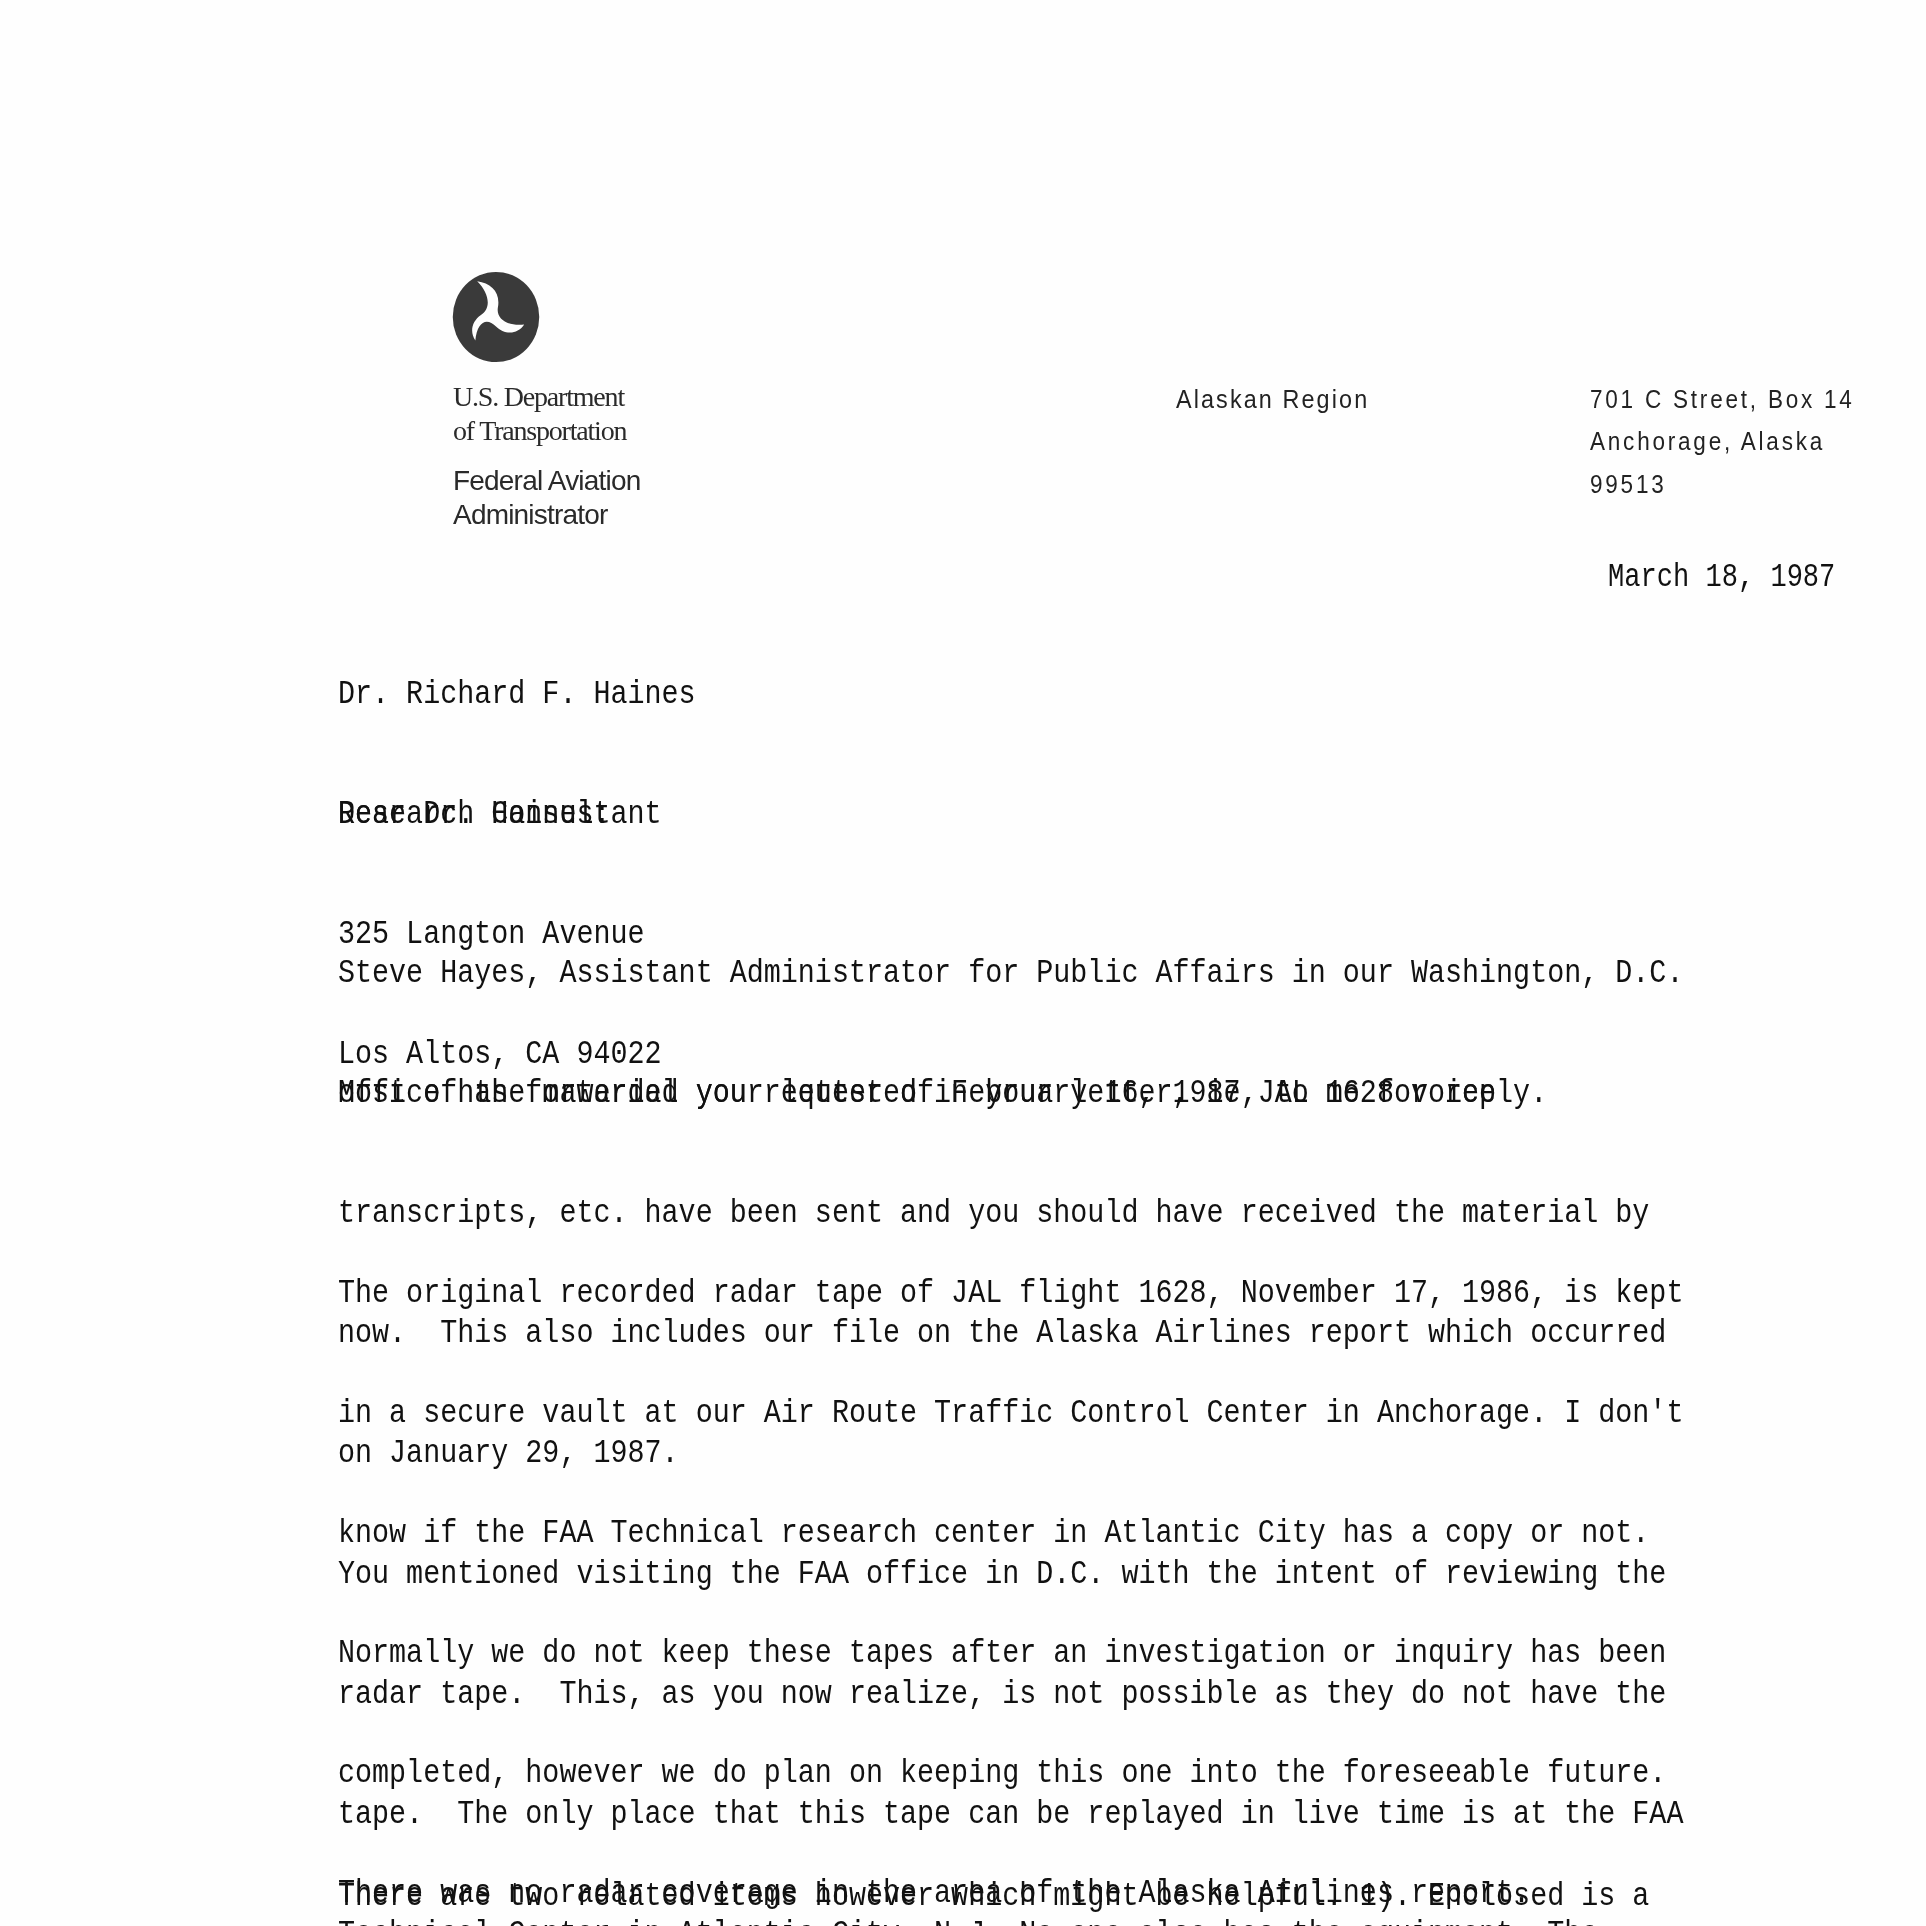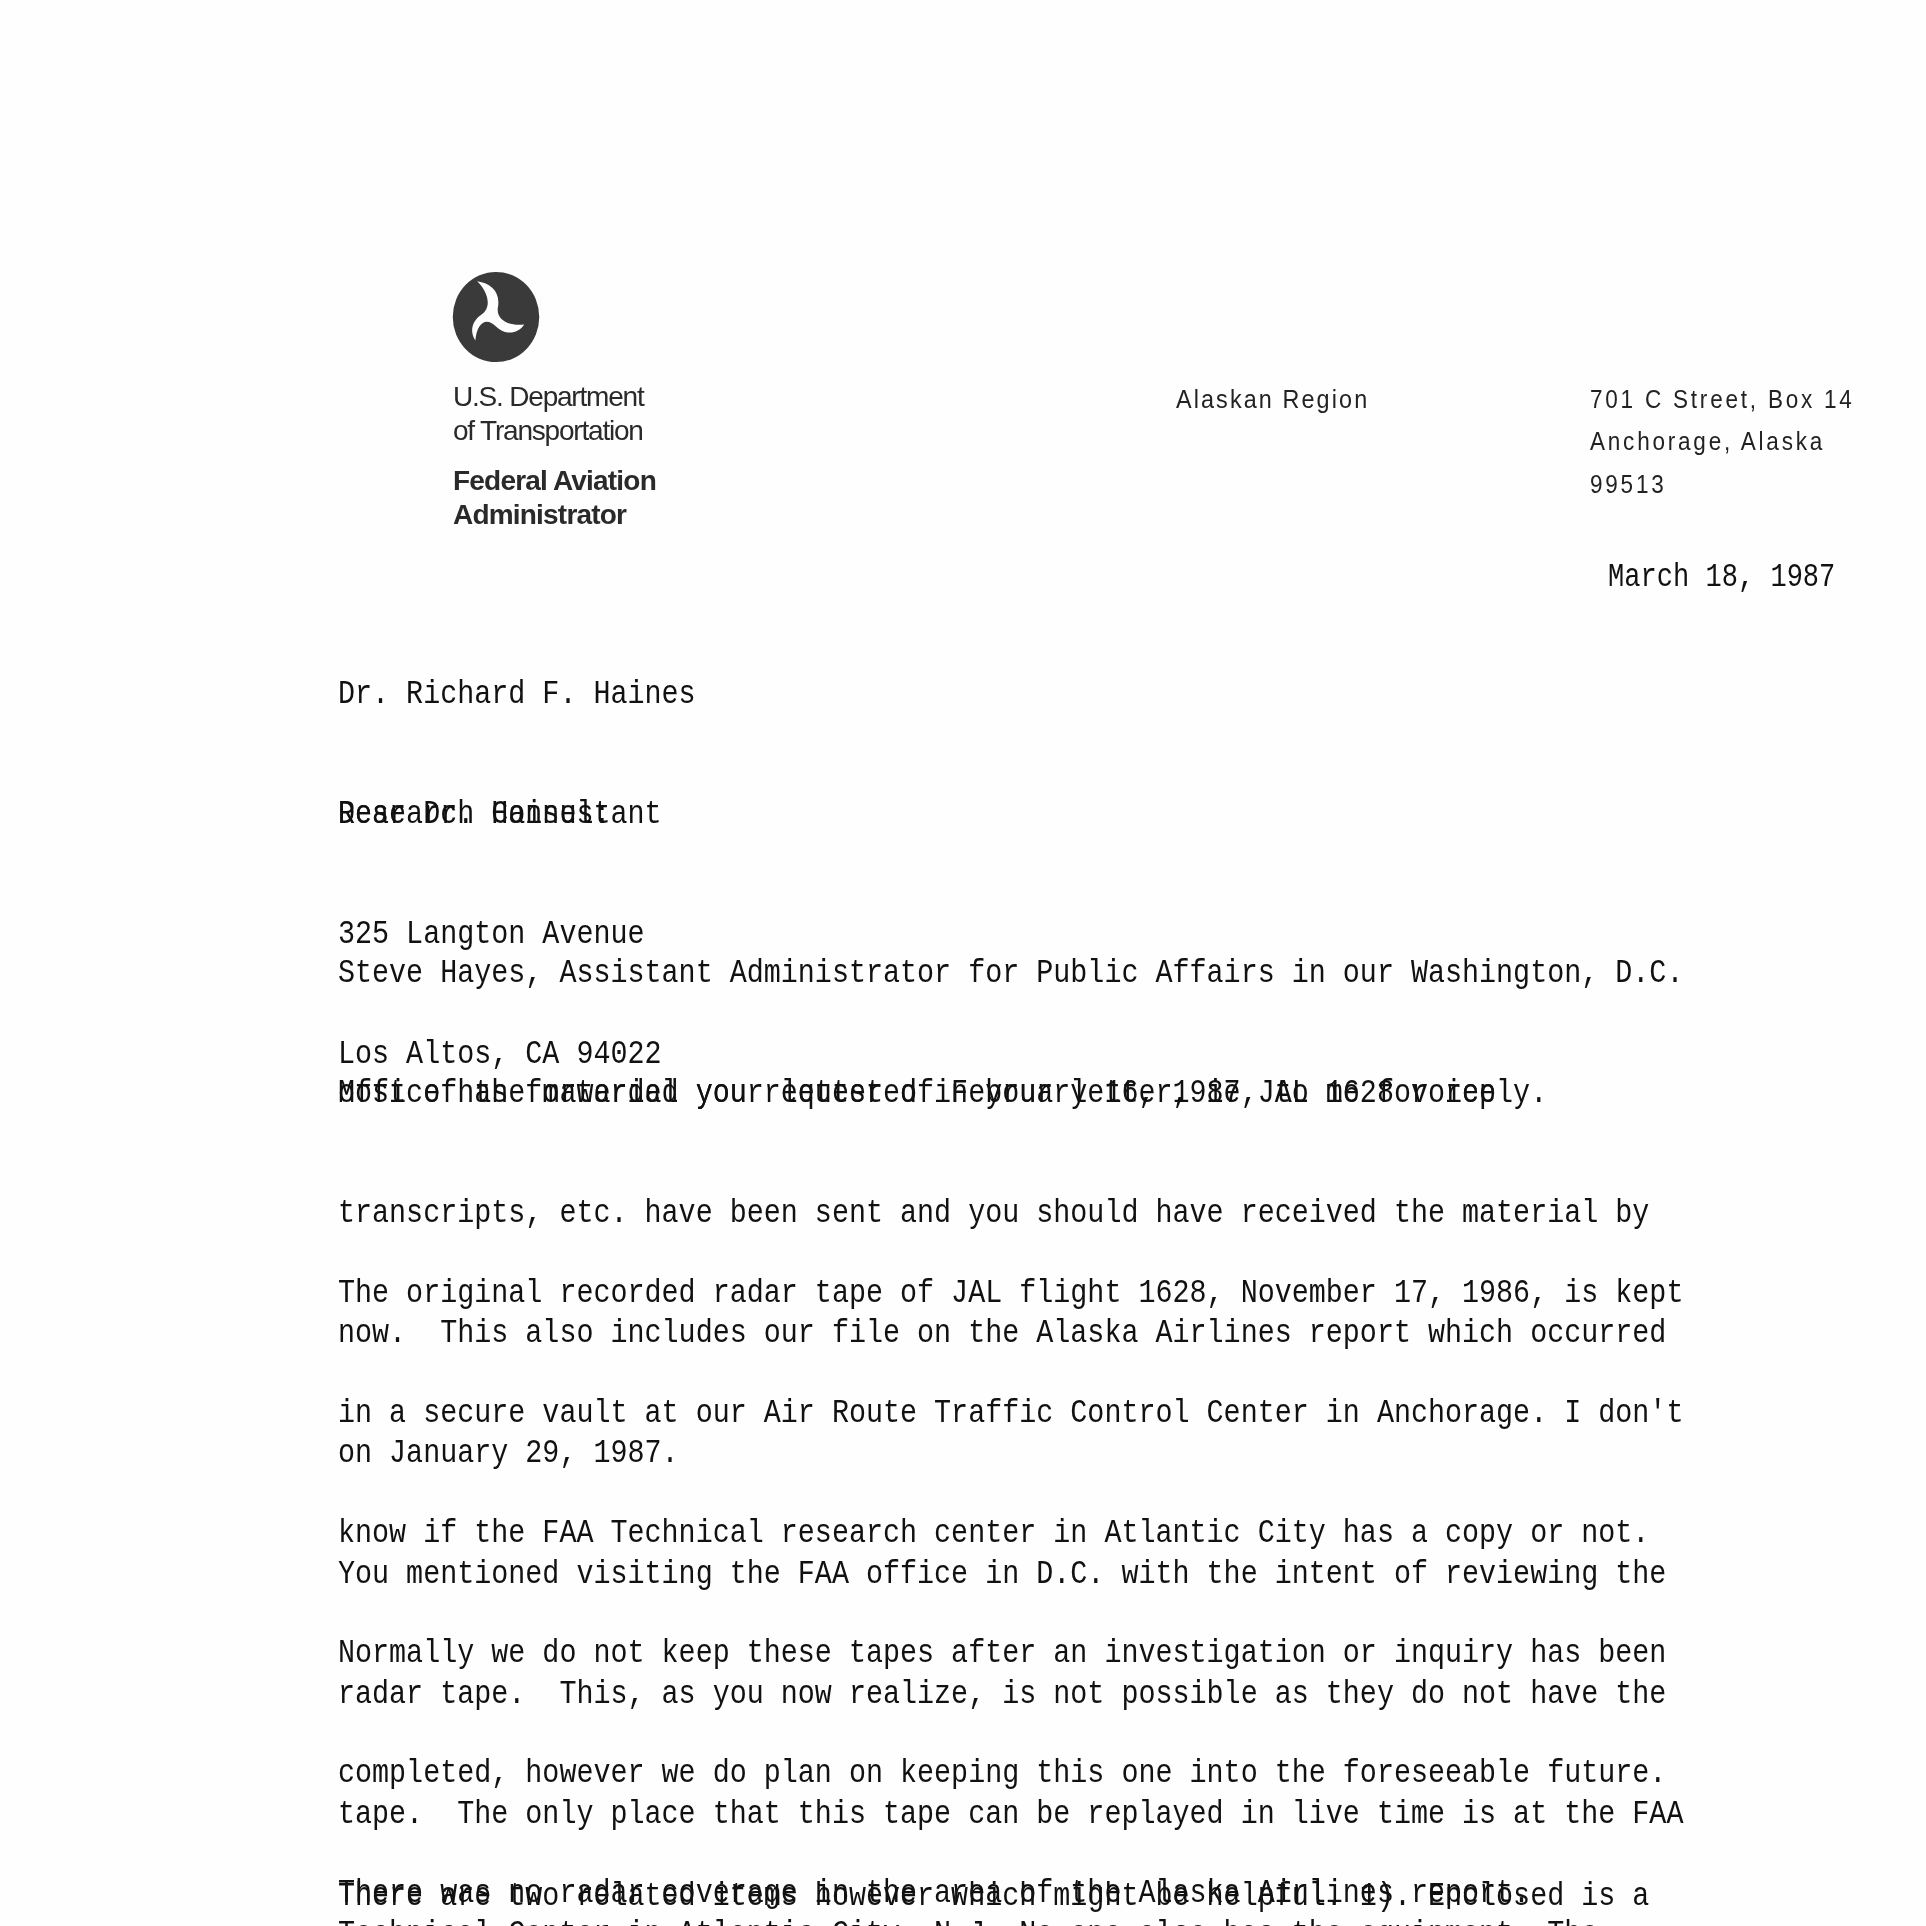--- a/index.html
+++ b/index.html
@@ -1,24 +1,24 @@
 <!DOCTYPE html>
 <html style="font-size:6.2px"><head>
 <meta charset="utf-8">
 <style>
   html, body { margin: 0; padding: 0; background: #ffffff; }
   body { width: 2228px; height: 2834px; position: relative; overflow: hidden; }
   .page { position: absolute; left: 0; top: 0; width: 2228px; height: 2834px; background: #fefefe; }
 
   
   .logo { position: absolute; left: 449px; top: 270px; width: 94px; height: 94px; }
-  .dot-line1, .dot-line2 { position: absolute; left: 453px; font-family: Liberation Sans, sans-serif; font-size: 28px; color: #2a2a2a; letter-spacing: -1.2px; line-height: 1; }
+  .dot-line1, .dot-line2 { position: absolute; left: 453px; font-family: Liberation Serif, serif; font-size: 28px; color: #2a2a2a; letter-spacing: -1.2px; line-height: 1; }
   .dot-line1 { top: 383px; }
   .dot-line2 { top: 417px; }
-  .faa-line1, .faa-line2 { position: absolute; left: 453px; font-family: "Liberation Sans", sans-serif; font-weight: bold; font-size: 28px; color: #2a2a2a; letter-spacing: -0.8px; line-height: 1; }
+  .faa-line1, .faa-line2 { position: absolute; left: 453px; font-family: "Liberation Sans", sans-serif; font-weight: normal; font-size: 28px; color: #2a2a2a; letter-spacing: -0.8px; line-height: 1; }
   .faa-line1 { top: 467px; }
   .faa-line2 { top: 501px; }
 
   .region { position: absolute; left: 1176px; top: 385px; font-family: "Liberation Sans", sans-serif; font-size: 25.4px; color: #222; letter-spacing: 2.3px; transform: scaleX(0.92); transform-origin: left top; }
   .addr { position: absolute; left: 1590px; font-family: "Liberation Sans", sans-serif; font-size: 25px; color: #222; letter-spacing: 3.1px; line-height: 1; transform: scaleX(0.9); transform-origin: left top; }
   .addr.l1 { top: 387px; }
   .addr.l2 { top: 429px; }
   .addr.l3 { top: 472px; }
 
   .date { position: absolute; left: 1608px; top: 559px; font-family: "Liberation Mono", monospace; font-size: 33px; color: #111; transform: scaleX(0.82); transform-origin: left top; }

